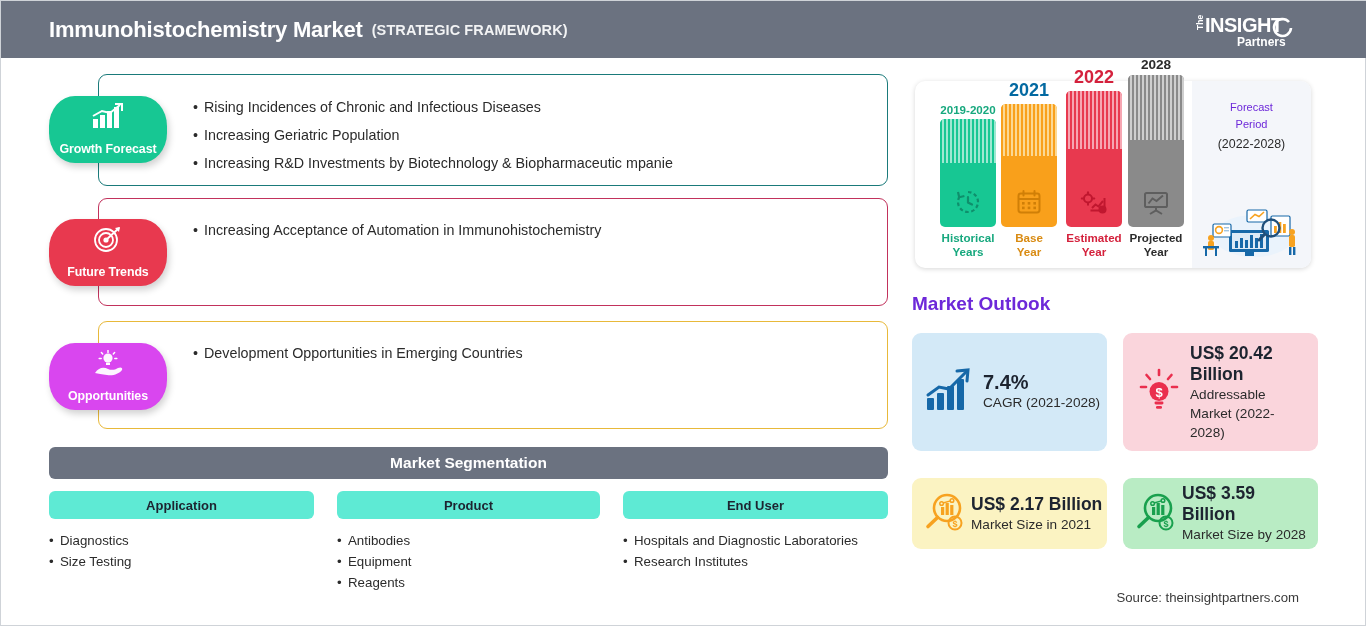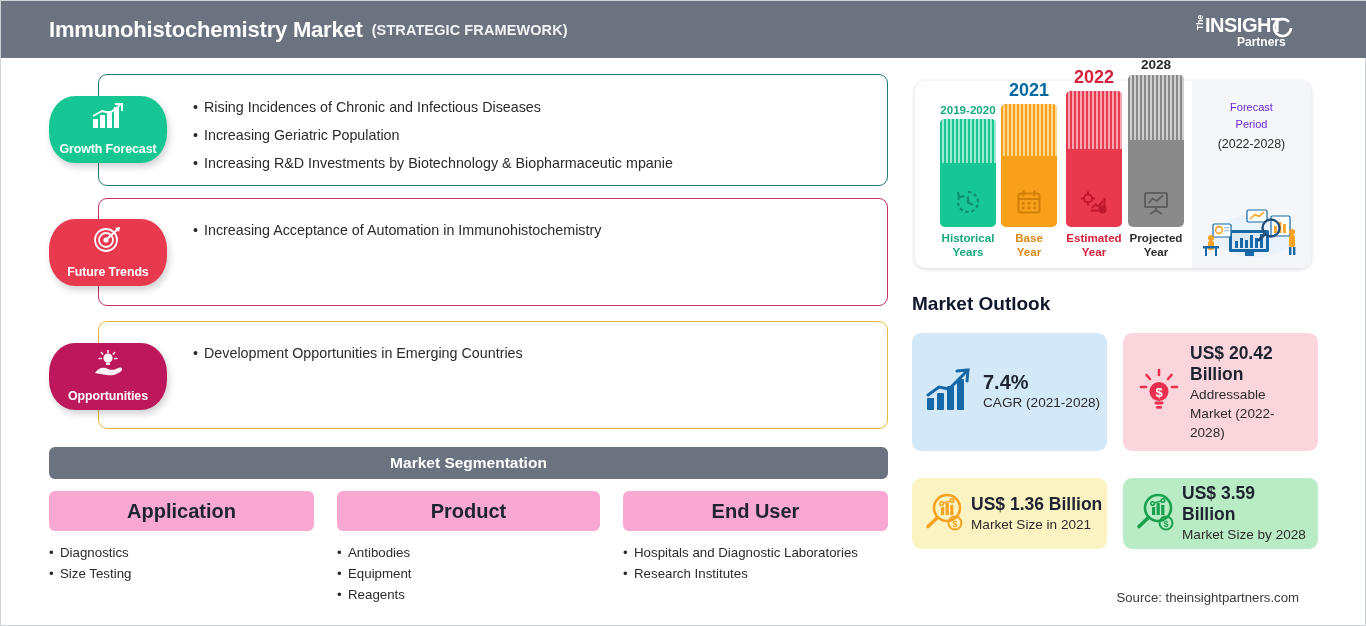--- a/index.html
+++ b/index.html
@@ -56,23 +56,23 @@
 
   
   #seg-bar {
     position: absolute; left: 48px; top: 446px; width: 839px; height: 32px;
     background: #6b7280; border-radius: 6px; color: #fff;
     display: flex; align-items: center; justify-content: center;
     font-size: 15.5px; font-weight: bold;
   }
   .seg-col { position: absolute; top: 490px; }
   .seg-head {
-    height: 40px; background: #f9a8d4; border-radius: 6px;
+    height: 28px; background: #5eead4; border-radius: 6px;
     display: flex; align-items: center; justify-content: center;
-    font-size: 20px; font-weight: bold; color: #1d2430;
+    font-size: 13px; font-weight: bold; color: #1d2430;
   }
   .seg-items { margin-top: 11px; }
   .seg-item { font-size: 13.3px; color: #2b2b2b; line-height: 21px; white-space: nowrap; }
 
   
   #forecast {
     position: absolute; left: 914px; top: 80px; width: 396px; height: 187px;
     background: #fff; border-radius: 10px;
     box-shadow: 0 1px 5px rgba(0,0,0,0.16); display: flex;
   }
@@ -90,21 +90,21 @@
     width: 119px; background: #f4f6fa; border-radius: 0 10px 10px 0;
     position: relative; padding-top: 18px; text-align: center;
   }
   #fc-right .t1 { font-size: 11px; font-weight: normal; color: #6d28d9; line-height: 17px; }
   #fc-right .t2 { font-size: 12.4px; color: #2b2b2b; margin-top: 4px; }
   #fc-illus { position: absolute; left: 50%; transform: translateX(-50%); bottom: 6px; }
 
   
   #outlook-title {
     position: absolute; left: 911px; top: 292px;
-    font-size: 19px; font-weight: bold; color: #0f172a;
+    font-size: 19px; font-weight: bold; color: #6d28d9;
   }
   .ocard {
     position: absolute; border-radius: 9px; display: flex; align-items: center;
   }
   .ocard .oico { flex: none; }
   .ocard .otxt { }
   .ocard .big { font-size: 17.5px; font-weight: bold; color: #1d2430; line-height: 21px; }
   .ocard .big.xl { font-size: 20px; }
   .ocard .sml { font-size: 13.6px; color: #2b2b2b; line-height: 19px; }
 
@@ -168,21 +168,21 @@
       </span>
       <span class="lbl">Future Trends</span>
     </div>
     <div class="drv-list" style="left:192px;top:215px;">
       <div class="drv-item"><span class="bullet">•</span><span>Increasing Acceptance of Automation in Immunohistochemistry</span></div>
     </div>
   </div>
 
   <div class="drv-row">
     <div class="drv-box" style="left:97px;top:320px;width:790px;height:108px;border:1px solid #e8b93a;"></div>
-    <div class="drv-badge" style="left:48px;top:342px;background:#be185d;">
+    <div class="drv-badge" style="left:48px;top:342px;background:#d946ef;">
       <span class="ico">
         <svg width="34" height="27" viewBox="0 0 34 27" aria-hidden="true">
           <circle cx="17" cy="8" r="4.6" fill="#fff" opacity="0.95"></circle>
           <rect x="15" y="12.6" width="4" height="2.4" fill="#fff"></rect>
           <g stroke="#fff" stroke-width="1.5" stroke-linecap="round">
             <path d="M17 0.6 L17 2.6"></path>
               <path d="M10.4 2.6 L11.7 4"></path>
               <path d="M23.6 2.6 L22.3 4"></path>
             <path d="M8.2 8.6 L10.2 8.6"></path>
               <path d="M25.8 8.6 L23.8 8.6"></path>
@@ -412,21 +412,21 @@
         </g>
         <circle cx="19.6" cy="13.5" r="1.8" fill="none" stroke="#f7a220" stroke-width="1.5"></circle>
         <circle cx="30" cy="10.5" r="1.8" fill="none" stroke="#f7a220" stroke-width="1.5"></circle>
         <path d="M21 13 L28.5 10.8" stroke="#f7a220" stroke-width="1.4"></path>
         <path d="M15.5 27.5 L6 36.5" stroke="#f7a220" stroke-width="3.6" stroke-linecap="round"></path>
         <circle cx="33" cy="33" r="6.5" fill="none" stroke="#f7a220" stroke-width="2"></circle>
         <text x="33" y="37" text-anchor="middle" font-family="Liberation Sans, sans-serif" font-size="9" font-weight="bold" fill="#f7a220">$</text>
       </svg>
     </span>
     <span class="otxt" style="margin-left:5px;">
-      <span class="big" style="display:block;">US$ 1.36 Billion</span>
+      <span class="big" style="display:block;">US$ 2.17 Billion</span>
       <span class="sml" style="display:block;">Market Size in 2021</span>
     </span>
   </div>
 
   <div class="ocard" style="left:1122px;top:477px;width:195px;height:71px;background:#b9ecc4;padding-left:10px;">
     <span class="oico">
       <svg width="44" height="44" viewBox="0 0 44 44" aria-hidden="true">
         <circle cx="25" cy="18" r="13" fill="none" stroke="#19a04e" stroke-width="2.6"></circle>
         <g fill="#19a04e">
           <rect x="19" y="17" width="3.2" height="8"></rect>

